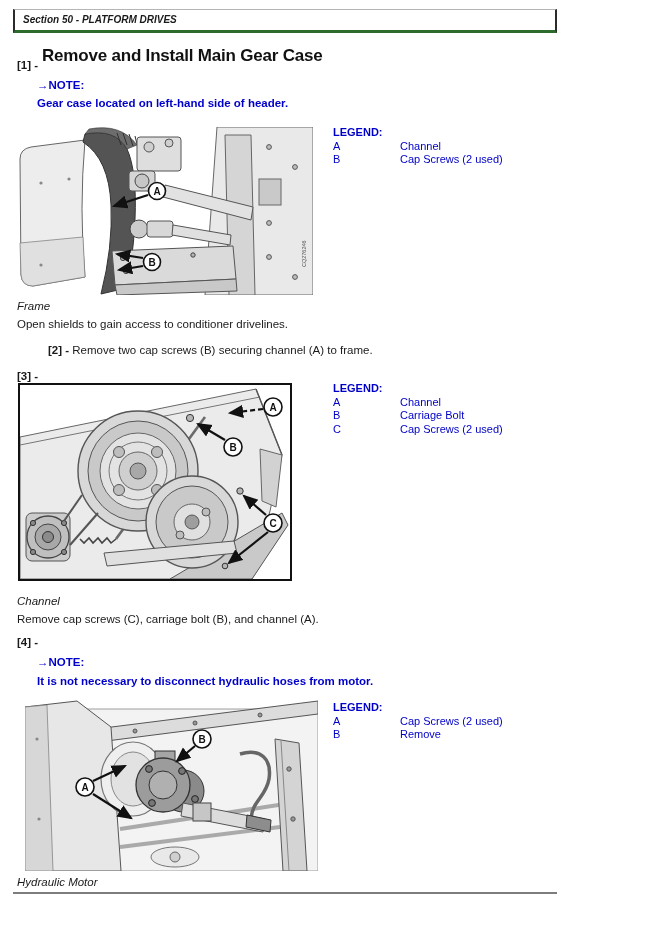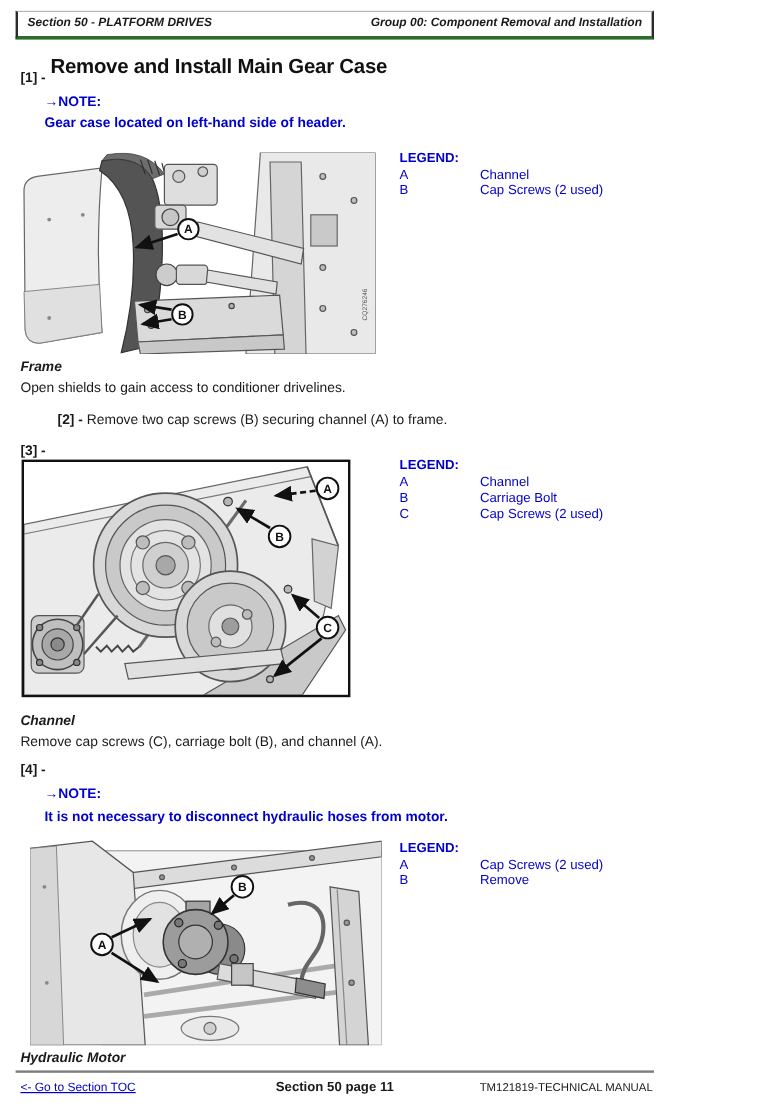--- a/index.html
+++ b/index.html
@@ -1,30 +1,30 @@
 <!DOCTYPE html>
 <html><head>
 <meta charset="utf-8">
 <style>
   html,body{margin:0;padding:0;background:#fff;}
   .page{position:relative;width:558px;height:928px;background:#ffffff;
-        font-family:"Liberation Sans","DejaVu Sans",sans-serif;color:#111;overflow:hidden;}
+        font-family:"Liberation Sans","DejaVu Sans",sans-serif;color:#111;overflow:hidden;padding-left:12px;}
   
   .hdrbox{position:absolute;top:9px;left:13px;right:13px;display:flex;justify-content:space-between;
           border-left:2px solid #2b2b2b;border-right:2px solid #2b2b2b;border-top:1px solid #b5b5b5;
           border-bottom:3px solid #2d6b2d;padding:4px 8px 5px 8px;box-sizing:border-box;}
   .hdrbox span{font-size:10px;font-weight:bold;font-style:italic;color:#1a1a1a;}
   
   .title{position:absolute;left:42px;top:46px;font-size:17px;font-weight:bold;letter-spacing:-0.2px;}
   
   .step{position:absolute;font-size:11.5px;font-weight:bold;color:#1a1a1a;}
   .stepline{position:absolute;font-size:11.5px;color:#1a1a1a;margin-left:31px;}
   .stepline b{font-weight:bold;}
   .note{position:absolute;font-size:11.5px;font-weight:bold;color:#0000cc;}
-  .caption{position:absolute;font-size:11.5px;font-weight:bold;font-style:italic;color:#1a1a1a;}
+  .caption{position:absolute;font-size:11.5px;font-weight:normal;font-style:italic;color:#1a1a1a;}
   .desc{position:absolute;font-size:11.5px;color:#1a1a1a;}
   
   .legend{position:absolute;font-size:11px;color:#0000c8;line-height:13.5px;}
   .legend .lt{font-weight:bold;}
   .legend table{border-collapse:collapse;font-size:11px;color:#0000c8;}
   .legend td{padding:0;vertical-align:top;line-height:13.5px;}
   .legend td.k{width:67px;}
   
   .fig{position:absolute;}
   .figborder{border:2px solid #111;}
@@ -37,21 +37,20 @@
   svg text.co{font-family:"Liberation Sans",sans-serif;font-size:10px;font-weight:bold;fill:#111;}
   svg text.wm{font-family:"Liberation Sans",sans-serif;font-size:5.5px;fill:#555;}
 </style>
 </head>
 <body>
 
 <div class="page">
 
   <div class="hdrbox">
     <span>Section 50 - PLATFORM DRIVES</span>
-    <span>Group 00: Component Removal and Installation</span>
   </div>
 
   <div class="title">Remove and Install Main Gear Case</div>
 
   <div class="step" style="left:17px;top:59px;">[1] -</div>
   <div class="note" style="left:37px;top:79px;">→NOTE:</div>
   <div class="note" style="left:37px;top:97px;">Gear case located on left-hand side of header.</div>
 
   <div class="fig" style="left:17px;top:127px;">
     <svg width="296" height="168" viewBox="0 0 296 168">
@@ -313,19 +312,14 @@
         <td class="k">B</td>
         <td>Remove</td>
       </tr>
     </tbody>
       </table>
   </div>
 
   <div class="caption" style="left:17px;top:876px;">Hydraulic Motor</div>
 
   <div class="frule"></div>
-  <div class="footer">
-    <a class="flink">&lt;- Go to Section TOC</a>
-    <div class="fcenter">Section 50 page 11</div>
-    <div class="fright">TM121819-TECHNICAL MANUAL</div>
-  </div>
 
 </div>
 
 </body></html>

